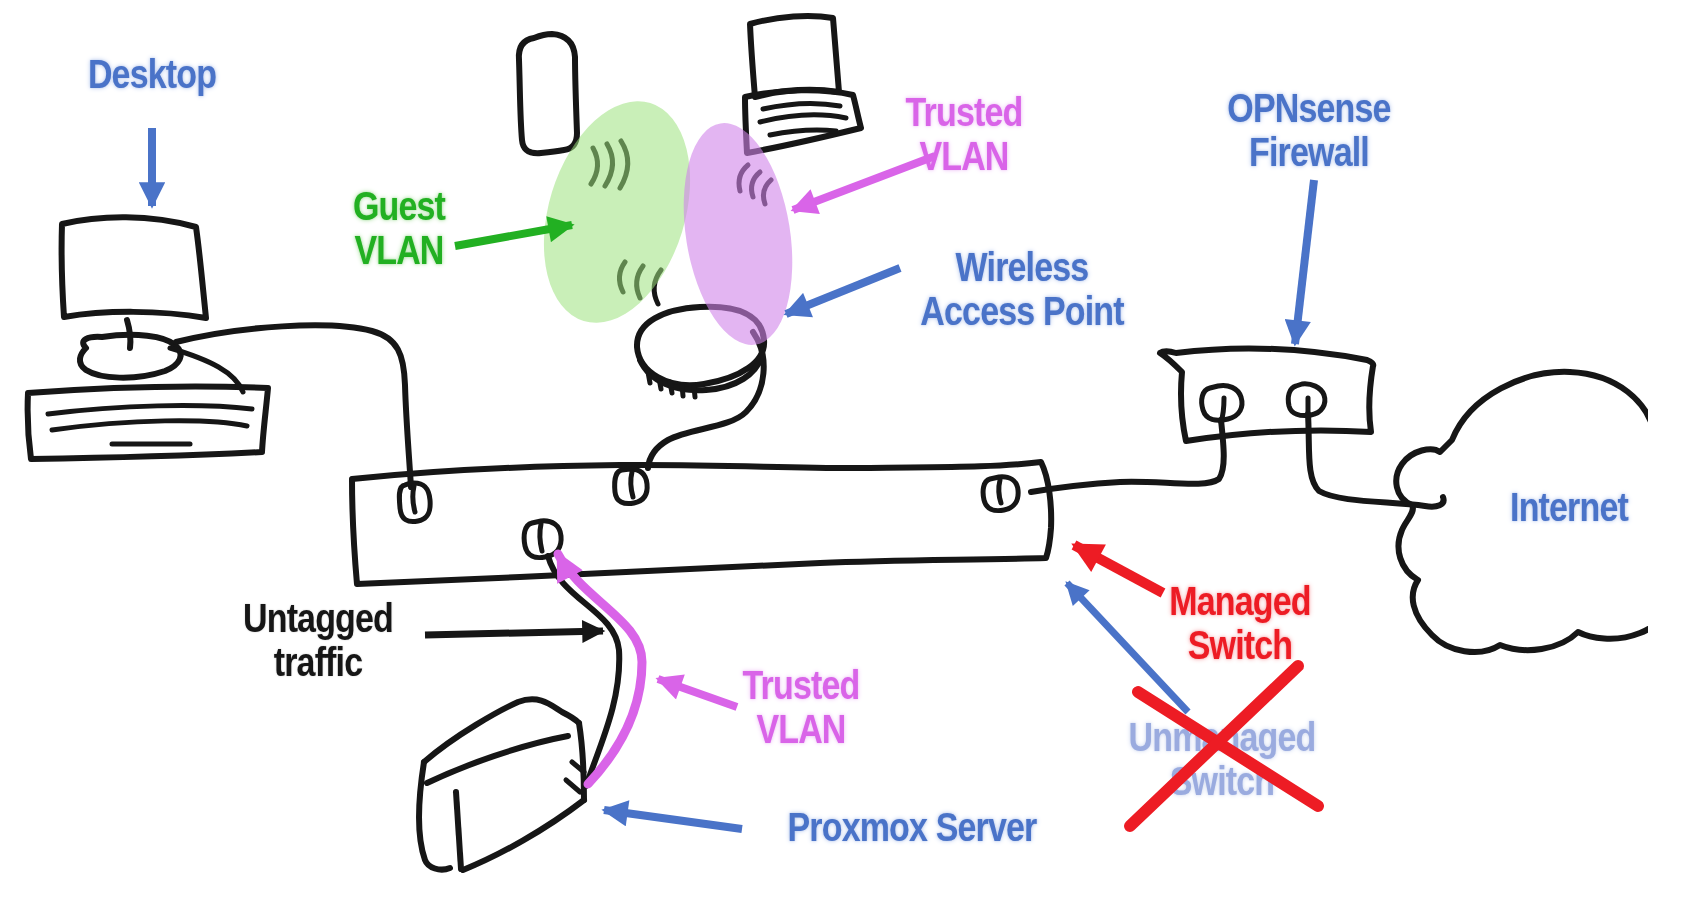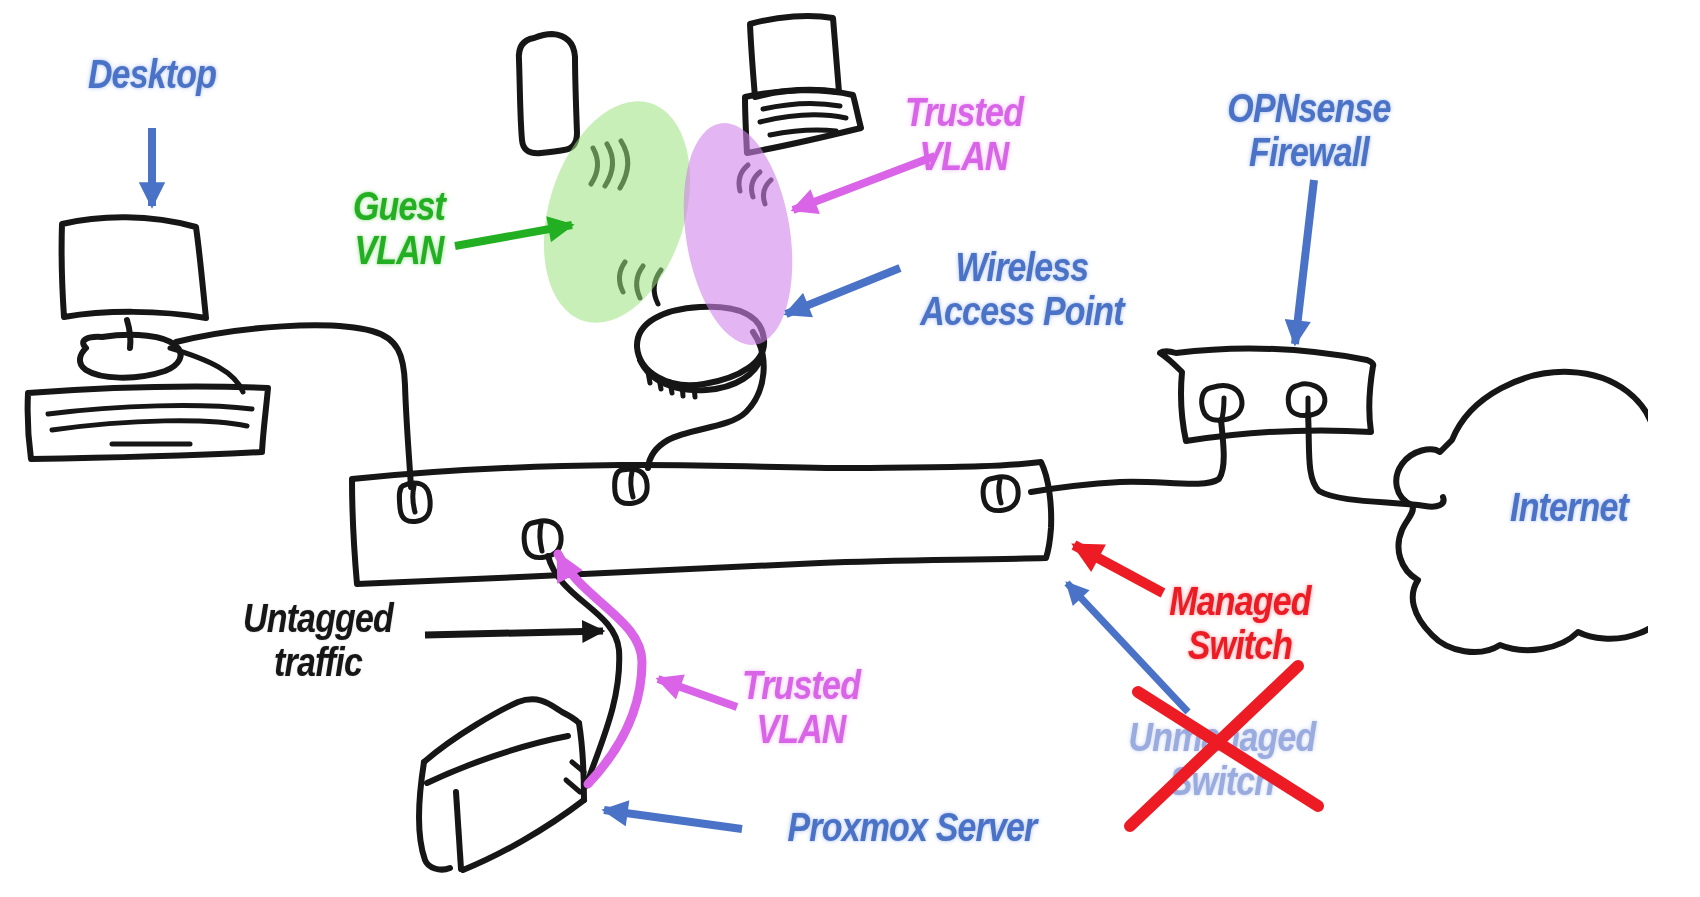--- a/index.html
+++ b/index.html
@@ -1,17 +1,17 @@
 <!DOCTYPE html>
 <html style="--c-blue: #4a73c8; --c-green: #22b022; --c-magenta: #d964e8; --c-red: #ed1c24; --c-light_blue: #9aabdf; --c-ink: #161616; --c-guest_zone_fill: #9de27e; --c-trusted_zone_fill: #d084e9; --g-blue: #bcccee; --g-green: #abe0a3; --g-magenta: #efc8f7; --g-red: #f7abaf; --g-light_blue: #d2dbf1; --g-ink: #c4c4c4;"><head>
 <meta charset="utf-8">
 <style>
   html,body{margin:0;padding:0;background:#fff;}
   #canvas{position:relative;width:1648px;height:897px;background:#fff;overflow:hidden;
-          font-family:"Liberation Sans",sans-serif;font-style:italic;}
+          font-family:"Liberation Sans",sans-serif;}
   #canvas svg{position:absolute;left:0;top:0;}
   #ink{z-index:1;}
   #overlay{z-index:3;}
   .lbl{position:absolute;z-index:2;transform:translate(-50%,-50%) scaleX(.85);
        font-weight:700;font-size:40px;line-height:44px;text-align:center;
        white-space:nowrap;letter-spacing:-1px;}
   .c-blue{color:var(--c-blue);text-shadow:0 0 2px var(--g-blue),0 0 6px var(--g-blue);}
   .c-green{color:var(--c-green);text-shadow:0 0 2px var(--g-green),0 0 6px var(--g-green);}
   .c-magenta{color:var(--c-magenta);text-shadow:0 0 2px var(--g-magenta),0 0 6px var(--g-magenta);}
   .c-red{color:var(--c-red);text-shadow:0 0 2px var(--g-red),0 0 6px var(--g-red);}

